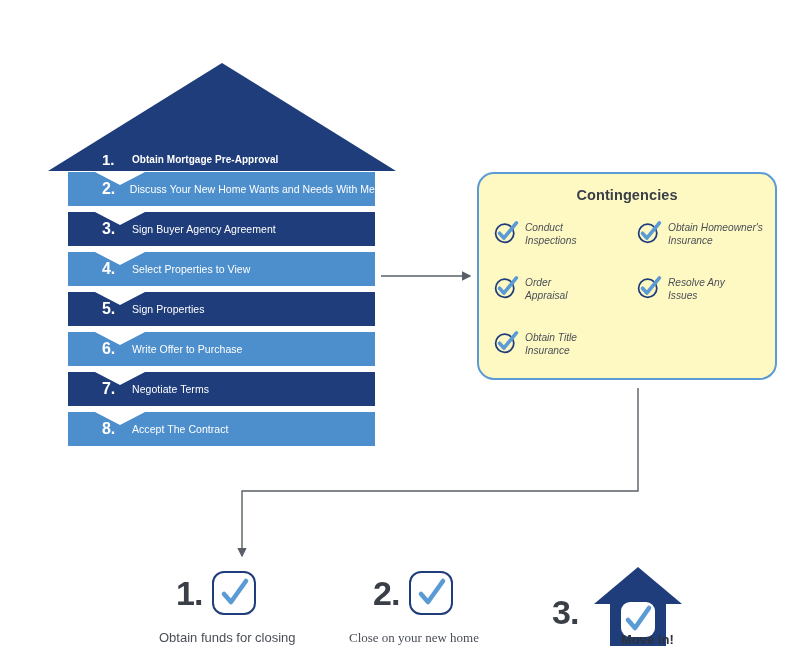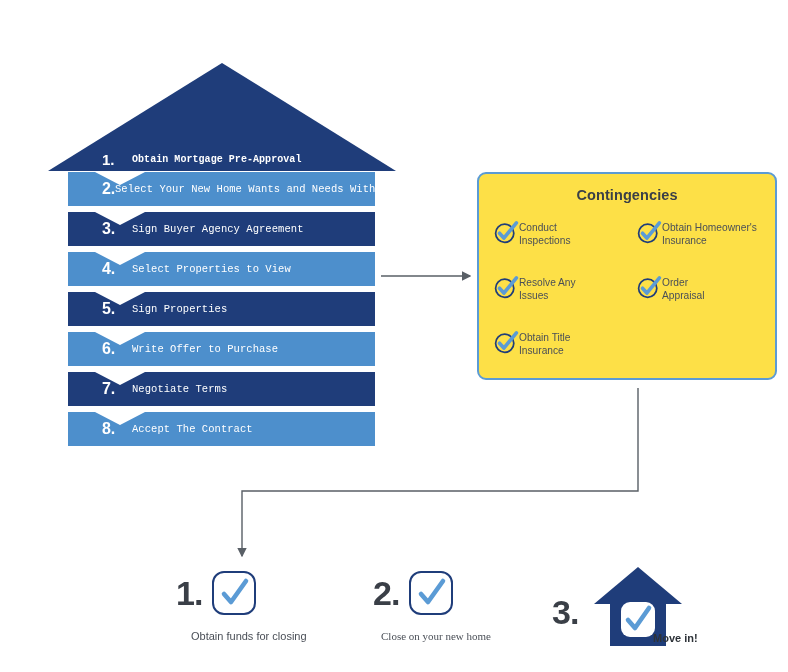--- a/index.html
+++ b/index.html
@@ -67,21 +67,20 @@
     margin-left: 34px;
     text-align: left;
     letter-spacing: -0.2px;
   }
   .step-label {
     color: #ffffff;
     font-size: 10.5px;
     font-weight: 500;
     letter-spacing: 0.05px;
     white-space: nowrap;
-    font-family: Liberation Mono, monospace;
   }
 
   
   #step1-text {
     position: absolute;
     left: 68px;
     top: 146px;
     width: 307px;
     height: 26px;
     display: flex;
@@ -97,23 +96,23 @@
   }
 
   
   #contingencies-panel {
     position: absolute;
     left: 477px;
     top: 172px;
     width: 300px;
     height: 208px;
     border: 2px solid #5b9bd5;
-    border-radius: 9px;
+    border-radius: 17px;
     box-sizing: border-box;
-    background: #fde047;
+    background: #fef9c3;
   }
   #contingencies-title {
     position: absolute;
     top: 13px;
     left: 0;
     width: 100%;
     text-align: center;
     font-size: 14.5px;
     font-weight: bold;
     color: #3a3f47;
@@ -124,20 +123,22 @@
     top: 44px;
     left: 14px;
     width: 272px;
     display: grid;
     grid-template-columns: 143px 129px;
     grid-auto-rows: 55px;
   }
   .cont-item {
     display: flex;
     align-items: flex-start;
+    gap: 6px;
+    font-style: italic;
   }
   .cont-check {
     flex: 0 0 auto;
     width: 26px;
     height: 26px;
     margin-top: 1px;
   }
   .cont-label {
     font-size: 10.2px;
     line-height: 12.5px;
@@ -164,24 +165,23 @@
     font-weight: bold;
     color: #3a3f47;
     letter-spacing: -1px;
     line-height: 1;
   }
   .final-box {
     margin-left: 9px;
   }
   .final-label {
     position: absolute;
-    font-size: 11px;
+    font-size: 13px;
     color: #4a4f57;
     white-space: nowrap;
-    margin-left: 32px;
   }
   .final-label.bold {
     font-weight: bold;
     color: #2d3238;
   }
   #final-step-1 { left: 176px; top: 570px; }
   #final-label-1 { left: 159px; top: 630px; }
   #final-step-2 { left: 373px; top: 570px; }
   #final-label-2 { left: 349px; top: 630px; font-family: Liberation Serif, serif; }
   #final-step-3 { left: 552px; top: 570px; }
@@ -202,21 +202,21 @@
       <span class="step-num">1.</span>
       <span class="step-label">Obtain Mortgage Pre-Approval</span>
     </div>
 
     <div class="step-row" style="top:172px">
       <svg class="step-shape" viewBox="0 0 307 34" preserveAspectRatio="none">
         <path d="M0,0 L27,0 L52,13 L77,0 L307,0 L307,34 L0,34 Z" fill="#4d8fcc"></path>
       </svg>
       <div class="step-text">
         <span class="step-num">2.</span>
-        <span class="step-label">Select Your New Home Wants and Needs With Me</span>
+        <span class="step-label">Discuss Your New Home Wants and Needs With Me</span>
       </div>
     </div>
 
     <div class="step-row" style="top:212px">
       <svg class="step-shape" viewBox="0 0 307 34" preserveAspectRatio="none">
         <path d="M0,0 L27,0 L52,13 L77,0 L307,0 L307,34 L0,34 Z" fill="#1f3d7a"></path>
       </svg>
       <div class="step-text">
         <span class="step-num">3.</span>
         <span class="step-label">Sign Buyer Agency Agreement</span>
@@ -308,31 +308,31 @@
         </svg>
         <span class="cont-label">Obtain Homeowner's
 Insurance</span>
       </div>
 
       <div class="cont-item">
         <svg class="cont-check" viewBox="0 0 30 30">
           <circle cx="13.5" cy="16.5" r="10.5" fill="none" stroke="#1f3d7a" stroke-width="2"></circle>
           <path d="M7.5,16.5 L12.5,22 L27,4.5" fill="none" stroke="#5b9bd5" stroke-width="4.2" stroke-linecap="round" stroke-linejoin="round"></path>
         </svg>
+        <span class="cont-label">Order
+Appraisal</span>
+      </div>
+
+      <div class="cont-item">
+        <svg class="cont-check" viewBox="0 0 30 30">
+          <circle cx="13.5" cy="16.5" r="10.5" fill="none" stroke="#1f3d7a" stroke-width="2"></circle>
+          <path d="M7.5,16.5 L12.5,22 L27,4.5" fill="none" stroke="#5b9bd5" stroke-width="4.2" stroke-linecap="round" stroke-linejoin="round"></path>
+        </svg>
         <span class="cont-label">Resolve Any
 Issues</span>
-      </div>
-
-      <div class="cont-item">
-        <svg class="cont-check" viewBox="0 0 30 30">
-          <circle cx="13.5" cy="16.5" r="10.5" fill="none" stroke="#1f3d7a" stroke-width="2"></circle>
-          <path d="M7.5,16.5 L12.5,22 L27,4.5" fill="none" stroke="#5b9bd5" stroke-width="4.2" stroke-linecap="round" stroke-linejoin="round"></path>
-        </svg>
-        <span class="cont-label">Order
-Appraisal</span>
       </div>
 
       <div class="cont-item">
         <svg class="cont-check" viewBox="0 0 30 30">
           <circle cx="13.5" cy="16.5" r="10.5" fill="none" stroke="#1f3d7a" stroke-width="2"></circle>
           <path d="M7.5,16.5 L12.5,22 L27,4.5" fill="none" stroke="#5b9bd5" stroke-width="4.2" stroke-linecap="round" stroke-linejoin="round"></path>
         </svg>
         <span class="cont-label">Obtain Title
 Insurance</span>
       </div>

